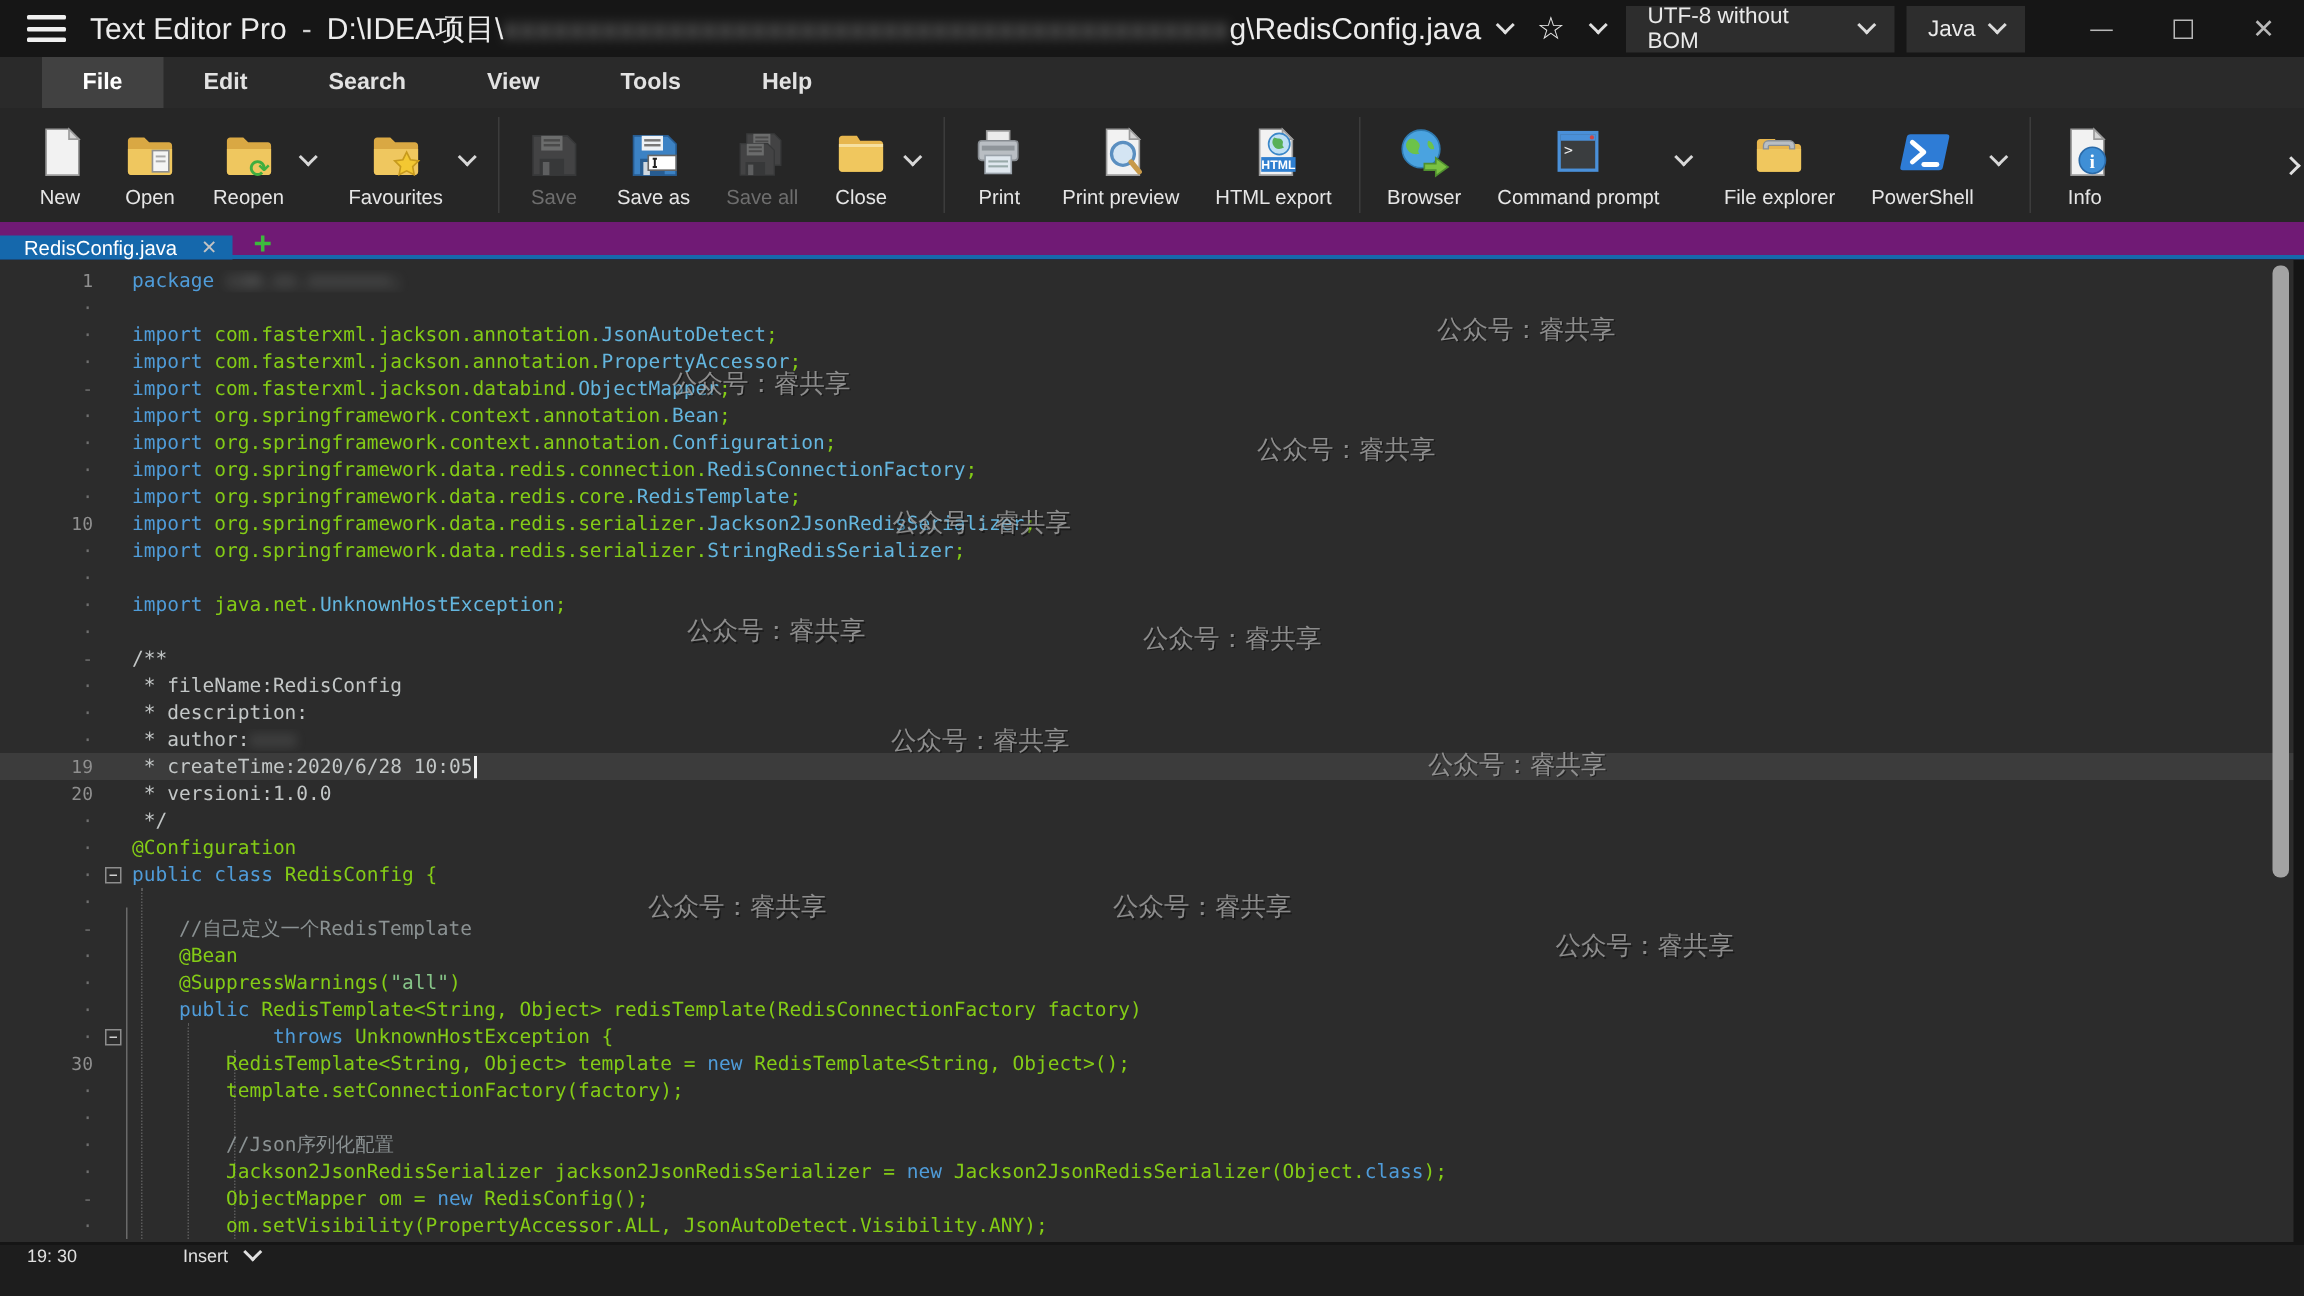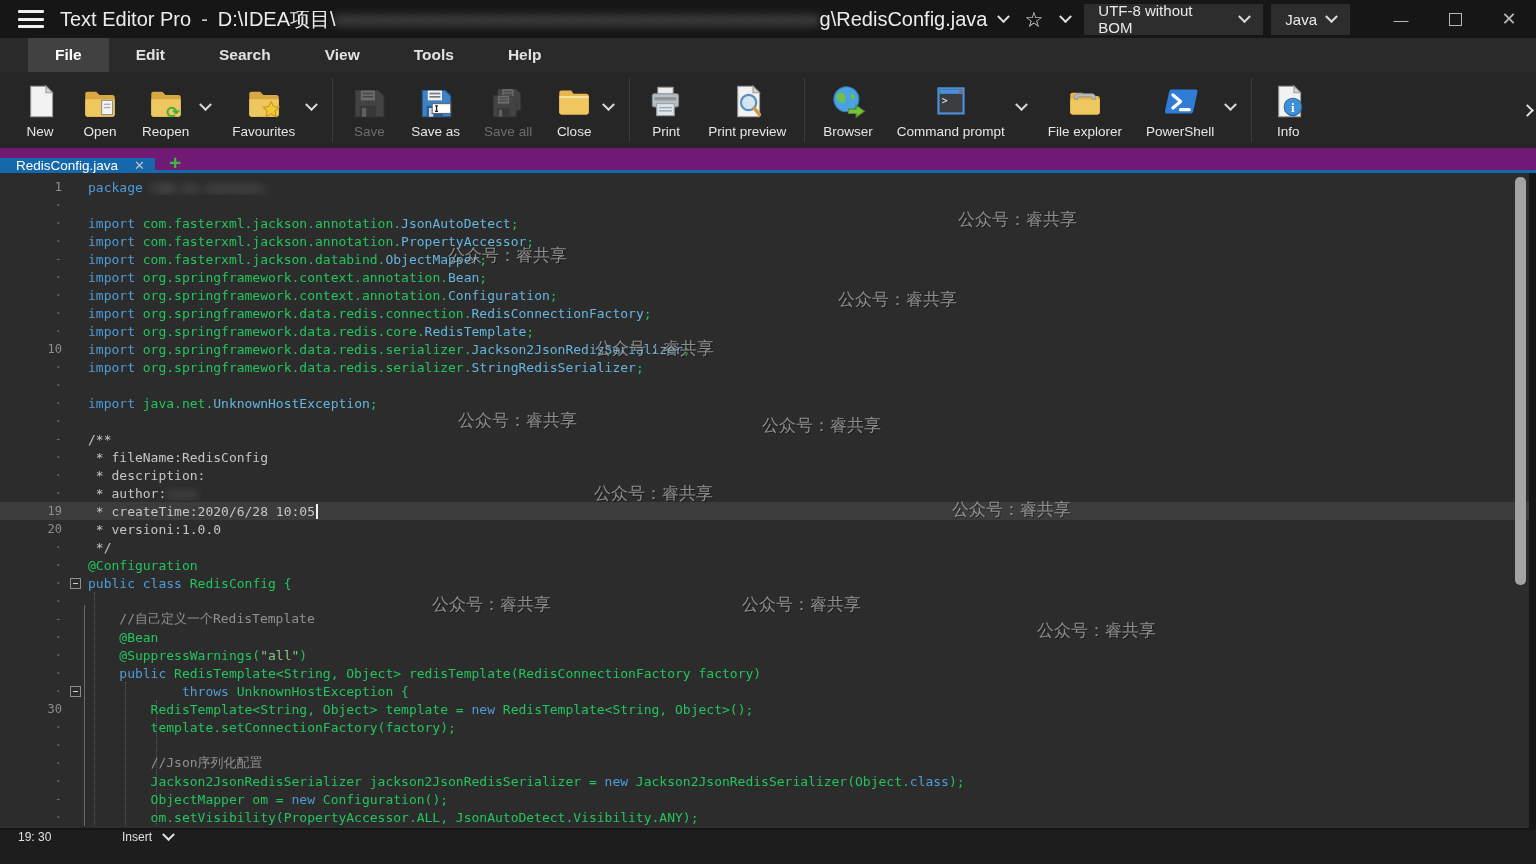--- a/index.html
+++ b/index.html
@@ -60,21 +60,21 @@
   .cl { height:18px; display:flex; align-items:center; white-space:pre; position:relative; }
   .cl.cur { background:#3c3c3c; }
   .g { width:62px; flex:0 0 62px; text-align:right; font-size:12px; color:#8f8f8f; padding-right:0; }
   .g.tick { color:#6f6f6f; }
   .f { width:26px; flex:0 0 26px; display:flex; align-items:center; justify-content:center; }
   .foldbox { width:11px; height:11px; border:1px solid #8d8d8d; background:#2c2c2c; position:relative; }
   .foldbox:after { content:""; position:absolute; left:2px; right:2px; top:4px; height:1px; background:#d0d0d0; }
   .c { flex:1; overflow:hidden; }
   .tk-kw { color:#4f9cd9; }
   .tk-ty { color:#64b6df; }
-  .tk-pl { color:#22c55e;margin-top:18px; }
+  .tk-pl { color:#84cc16;margin-top:18px; }
   .tk-cm { color:#8b9293; }
   .tk-bc { color:#c3c7c7; }
   .tk-st { color:#87c589; }
   .tk-rd, .tk-rc { filter:blur(4px); opacity:.5; }
   .tk-rd { color:#ced2d3; } .tk-rc { color:#c3c7c7; }
   .caret { display:inline-block; width:2px; height:15px; background:#f2f2f2; vertical-align:text-bottom; margin-left:1px; }
   .scopeline { position:absolute; width:1px; background:#6a6a6a; left:84px; }
   .guide { position:absolute; width:0; border-left:1px dotted #5a5a5a; }
   .watermark { position:absolute; color:#a8a8a8; opacity:.78; font-size:17px; white-space:nowrap; text-shadow:1px 1px 0 rgba(0,0,0,.5); font-family:"DejaVu Sans",sans-serif; }
   .vscroll { position:absolute; top:4px; right:3px; width:11px; height:408px; background:#a3a3a3; border-radius:5px; }
@@ -284,20 +284,35 @@
           <div class="tbtn-inner">
             <div class="ticon">
               <svg viewBox="0 0 33 33">
                 <path d="M8 2h14l6 6v22H8z" fill="#f2f2f2" stroke="#9a9a9a" stroke-width="1"></path>
                 <path d="M22 2l6 6h-6z" fill="#d4d4d4" stroke="#9a9a9a" stroke-width="1"></path>
                 <circle cx="18" cy="17" r="7" fill="#cfe3f3" fill-opacity=".85" stroke="#5b8fc0" stroke-width="2"></circle>
                 <line x1="23" y1="22" x2="28" y2="28" stroke="#c89a4a" stroke-width="3.2" stroke-linecap="round"></line>
               </svg>
             </div>
             <div class="tlabel">Print preview</div>
+          </div>
+        </div>
+        <div class="tbtn">
+          <div class="tbtn-inner">
+            <div class="ticon">
+              <svg viewBox="0 0 33 33">
+                <path d="M8 2h14l6 6v22H8z" fill="#f2f2f2" stroke="#9a9a9a" stroke-width="1"></path>
+                <path d="M22 2l6 6h-6z" fill="#d4d4d4" stroke="#9a9a9a" stroke-width="1"></path>
+                <circle cx="20" cy="11" r="6.5" fill="#bfe0f5" stroke="#3a87c8"></circle>
+                <path d="M17 7c2 1 4 0 5 2 1 1-1 3 1 4-3 2-6 1-7-2-.5-1.5 0-3 1-4z" fill="#58b058"></path>
+                <rect x="9" y="19" width="21" height="9" fill="#2f7fd0"></rect>
+                <text x="19.5" y="26" font-size="7.5" font-weight="bold" fill="#fff" text-anchor="middle" font-family="Liberation Sans,sans-serif">HTML</text>
+              </svg>
+            </div>
+            <div class="tlabel">HTML export</div>
           </div>
         </div>
       </div>
       <div class="tsep"></div>
       <div class="tgroup">
         <div class="tbtn">
           <div class="tbtn-inner">
             <div class="ticon">
               <svg viewBox="0 0 33 33">
                 <circle cx="15" cy="14" r="11.5" fill="#4aa3e0" stroke="#2f7ab0"></circle>
@@ -419,21 +434,21 @@
           <div class="cl"><span class="g tick">-</span><span class="f"></span><span class="c"><span class="tk-pl">    </span><span class="tk-cm">//自己定义一个RedisTemplate</span></span></div>
           <div class="cl"><span class="g tick">·</span><span class="f"></span><span class="c"><span class="tk-pl">    @Bean</span></span></div>
           <div class="cl"><span class="g tick">·</span><span class="f"></span><span class="c"><span class="tk-pl">    @SuppressWarnings(</span><span class="tk-st">"all"</span><span class="tk-pl">)</span></span></div>
           <div class="cl"><span class="g tick">·</span><span class="f"></span><span class="c"><span class="tk-pl">    </span><span class="tk-kw">public</span><span class="tk-pl"> RedisTemplate&lt;String, Object&gt; redisTemplate(RedisConnectionFactory factory)</span></span></div>
           <div class="cl"><span class="g tick">·</span><span class="f"><span class="foldbox"></span></span><span class="c"><span class="tk-pl">            </span><span class="tk-kw">throws</span><span class="tk-pl"> UnknownHostException {</span></span></div>
           <div class="cl"><span class="g">30</span><span class="f"></span><span class="c"><span class="tk-pl">        RedisTemplate&lt;String, Object&gt; template = </span><span class="tk-kw">new</span><span class="tk-pl"> RedisTemplate&lt;String, Object&gt;();</span></span></div>
           <div class="cl"><span class="g tick">·</span><span class="f"></span><span class="c"><span class="tk-pl">        template.setConnectionFactory(factory);</span></span></div>
           <div class="cl"><span class="g tick">·</span><span class="f"></span><span class="c"></span></div>
           <div class="cl"><span class="g tick">·</span><span class="f"></span><span class="c"><span class="tk-pl">        </span><span class="tk-cm">//Json序列化配置</span></span></div>
           <div class="cl"><span class="g tick">·</span><span class="f"></span><span class="c"><span class="tk-pl">        Jackson2JsonRedisSerializer jackson2JsonRedisSerializer = </span><span class="tk-kw">new</span><span class="tk-pl"> Jackson2JsonRedisSerializer(Object.</span><span class="tk-kw">class</span><span class="tk-pl">);</span></span></div>
-          <div class="cl"><span class="g tick">-</span><span class="f"></span><span class="c"><span class="tk-pl">        ObjectMapper om = </span><span class="tk-kw">new</span><span class="tk-pl"> Configuration();</span></span></div>
+          <div class="cl"><span class="g tick">-</span><span class="f"></span><span class="c"><span class="tk-pl">        ObjectMapper om = </span><span class="tk-kw">new</span><span class="tk-pl"> RedisConfig();</span></span></div>
           <div class="cl"><span class="g tick">·</span><span class="f"></span><span class="c"><span class="tk-pl">        om.setVisibility(PropertyAccessor.ALL, JsonAutoDetect.Visibility.ANY);</span></span></div>
         </div>
       <div id="watermarks">
           <span class="watermark" style="left: 958px; top: 35px;">公众号：睿共享</span>
           <span class="watermark" style="left: 448px; top: 71px;">公众号：睿共享</span>
           <span class="watermark" style="left: 838px; top: 115px;">公众号：睿共享</span>
           <span class="watermark" style="left: 595px; top: 164px;">公众号：睿共享</span>
           <span class="watermark" style="left: 458px; top: 236px;">公众号：睿共享</span>
           <span class="watermark" style="left: 762px; top: 241px;">公众号：睿共享</span>
           <span class="watermark" style="left: 594px; top: 309px;">公众号：睿共享</span>

